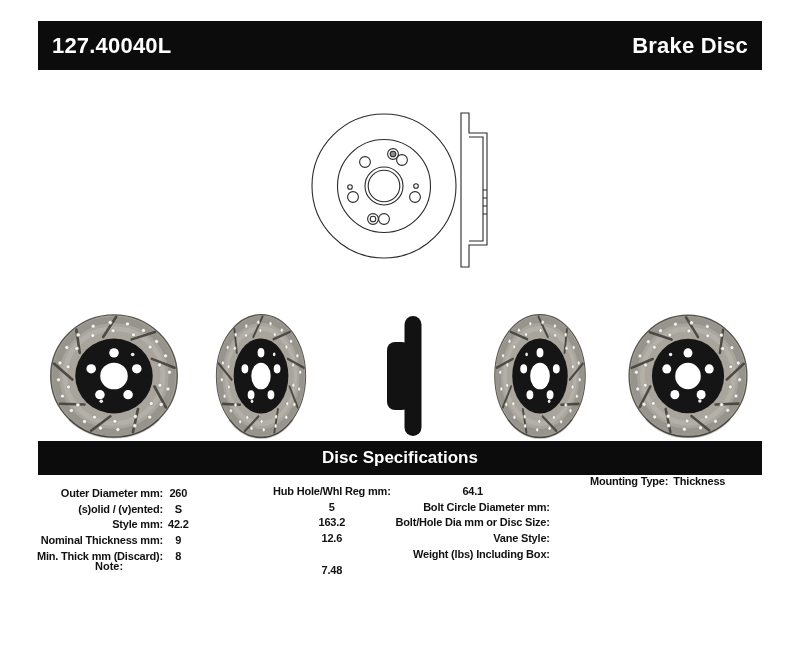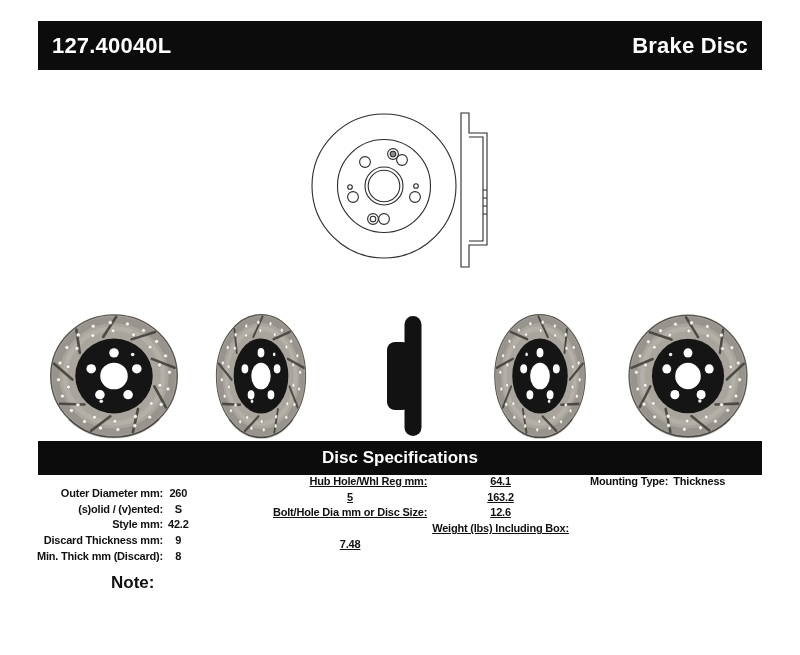--- a/index.html
+++ b/index.html
@@ -21,26 +21,26 @@
     font-weight:bold;font-size:17px;
   }
   #tech-drawing{position:absolute;left:295px;top:100px;}
   #photo-row{position:absolute;left:0px;top:296px;}
   .spec-col{
     position:absolute;display:grid;grid-template-columns:max-content max-content;
     column-gap:5px;font-size:11px;font-weight:bold;line-height:15.7px;
     letter-spacing:-0.2px;white-space:nowrap;
   }
   #spec-col-left{left:37px;top:474px;margin-top:12px;}
-  #spec-col-middle{left:273px;top:474px;text-decoration:underline;}
+  #spec-col-middle{left:273px;top:484px;}
   #spec-col-right{left:570px;top:474px;margin-left:20px;}
   .spec-label{text-align:right;}
   .spec-value{text-align:center;}
   #note-label{
-    position:absolute;left:95px;top:573px;font-weight:bold;font-size:17px;margin-left:16px;
+    position:absolute;left:95px;top:560px;font-weight:bold;font-size:11px;
   }
 </style>
 </head>
 <body>
 
 <div class="bar" id="header-bar">
   <span>127.40040L</span>
   <span>Brake Disc</span>
 </div>
 
@@ -327,39 +327,41 @@
 
     <span class="spec-label">Outer Diameter mm:</span>
     <span class="spec-value">260</span>
 
     <span class="spec-label">(s)olid / (v)ented:</span>
     <span class="spec-value">S</span>
 
     <span class="spec-label">Style mm:</span>
     <span class="spec-value">42.2</span>
 
-    <span class="spec-label">Discard Thickness mm:</span>
+    <span class="spec-label">Nominal Thickness mm:</span>
     <span class="spec-value">9</span>
 
     <span class="spec-label">Min. Thick mm (Discard):</span>
     <span class="spec-value">8</span>
   </div>
 
 <div class="spec-col" id="spec-col-middle">
 
     <span class="spec-label">Hub Hole/Whl Reg mm:</span>
     <span class="spec-value">64.1</span>
 
     <span class="spec-value">5</span>
 
+    <span class="spec-label">Bolt Circle Diameter mm:</span>
     <span class="spec-value">163.2</span>
 
     <span class="spec-label">Bolt/Hole Dia mm or Disc Size:</span>
     <span class="spec-value">12.6</span>
 
+    <span class="spec-label">Vane Style:</span>
     <span class="spec-value"></span>
 
     <span class="spec-label">Weight (lbs) Including Box:</span>
     <span class="spec-value">7.48</span>
   </div>
 
 <div class="spec-col" id="spec-col-right">
 
     <span class="spec-label">Mounting Type:</span>
     <span class="spec-value">Thickness</span>

